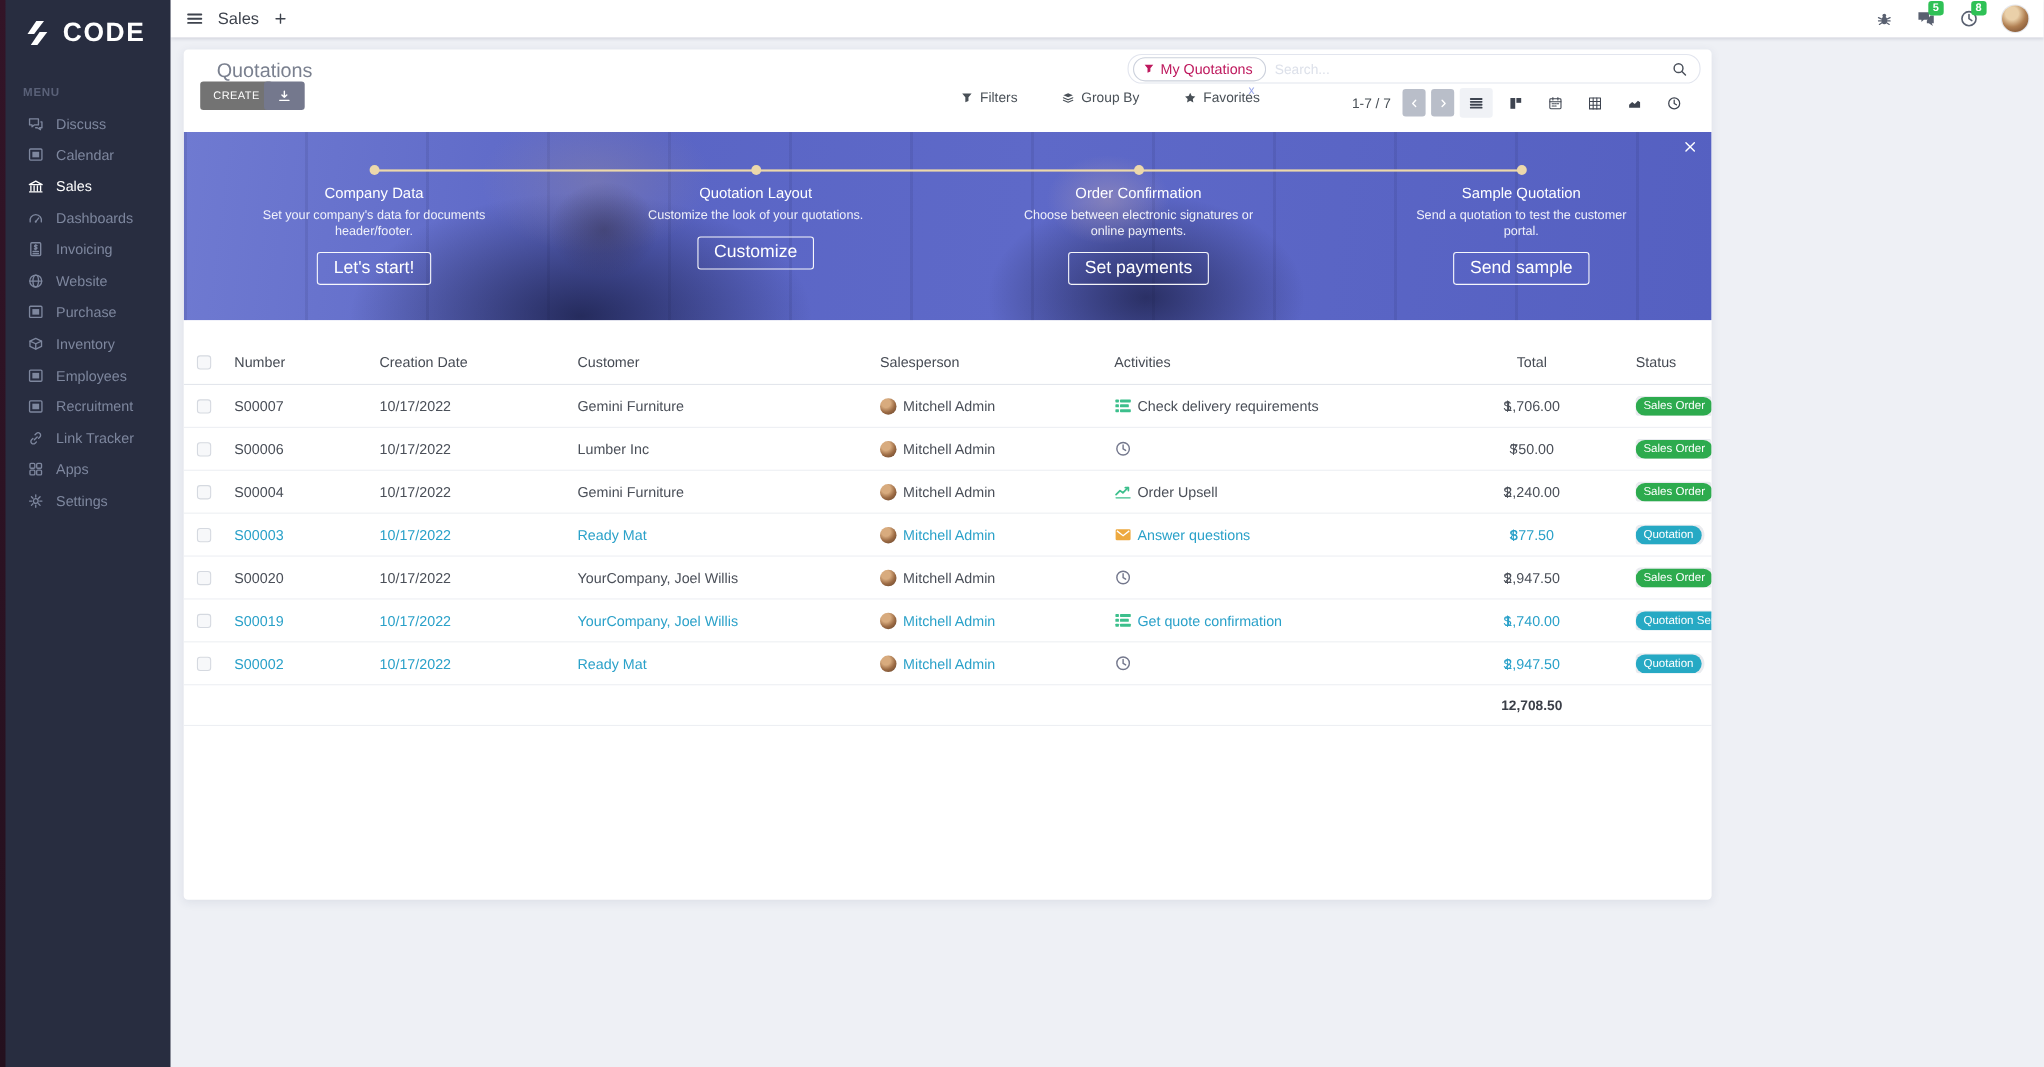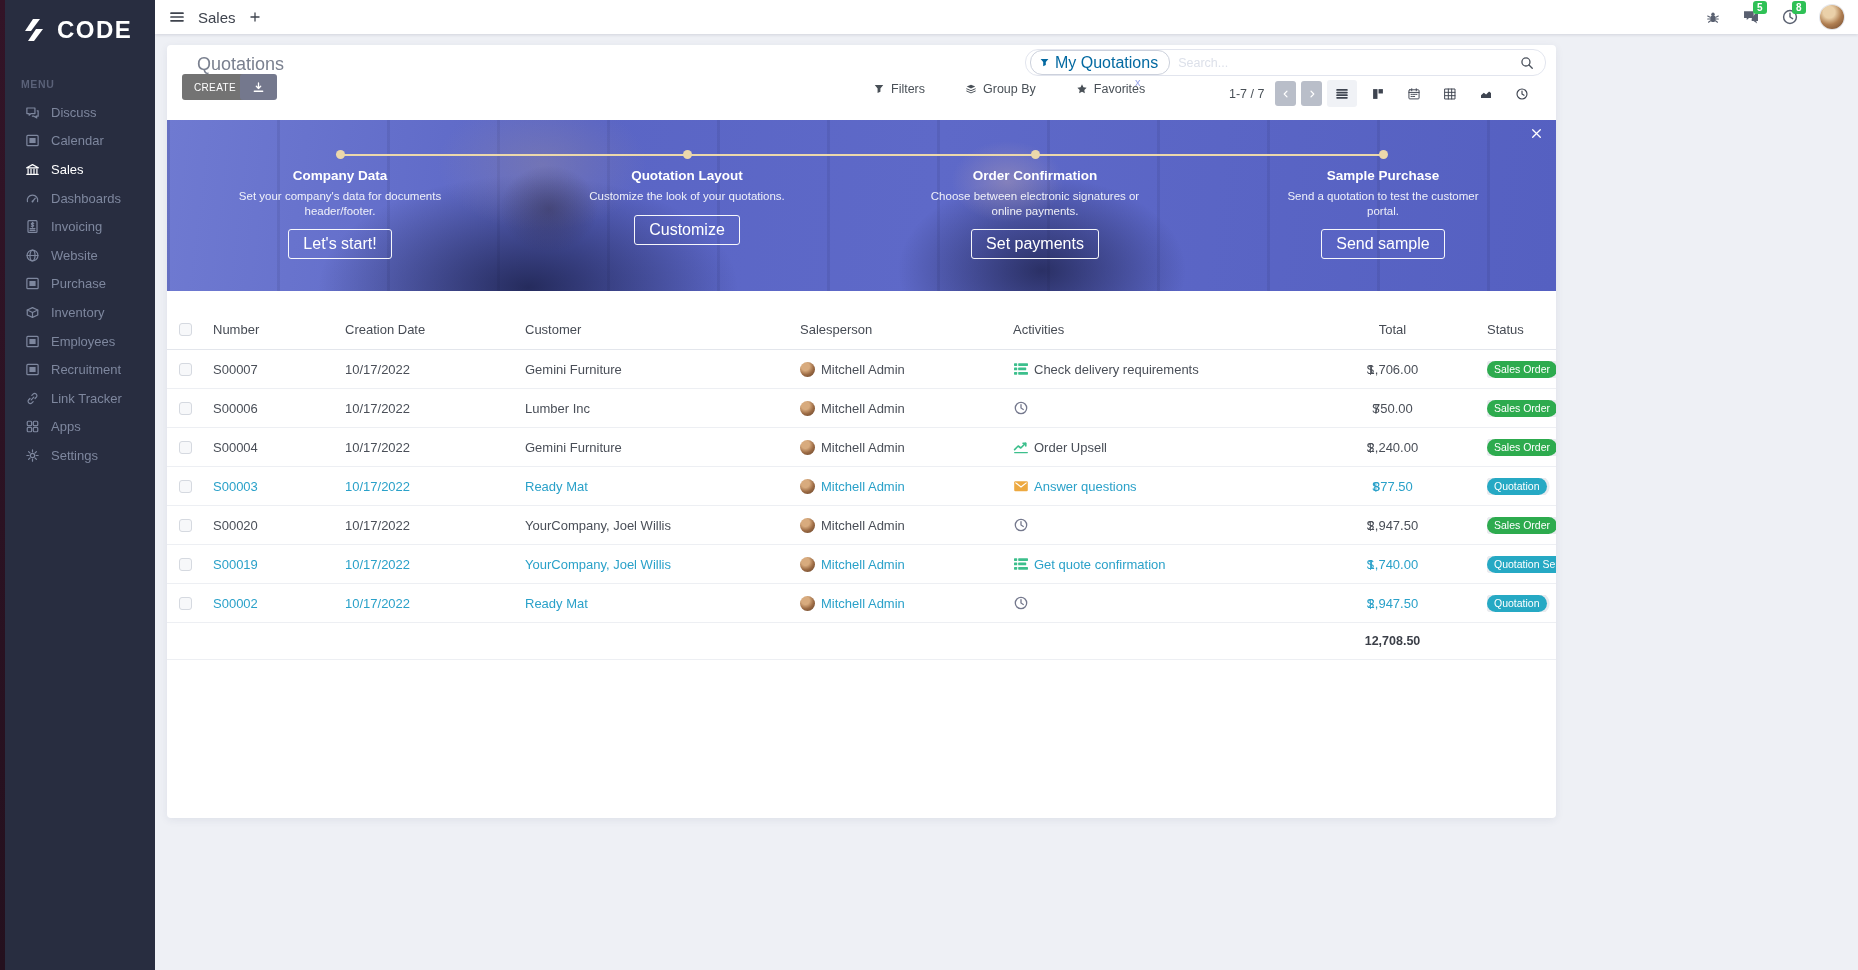--- a/index.html
+++ b/index.html
@@ -28,21 +28,21 @@
   .tb-badge-wrap{position:relative;width:18px;height:18px;cursor:pointer}
   .tb-badge{position:absolute;top:-7px;left:11px;background:#2fc156;color:#fff;font-size:10px;font-weight:bold;padding:0 4px;height:13px;line-height:13px;border-radius:3px}
   .tb-avatar{width:24px;height:24px;border-radius:50%;cursor:pointer;background:radial-gradient(circle at 38% 30%,#ead0a9 0 26%,#b07f52 55%,#6a4229 100%);box-shadow:0 0 0 1px #e3e6ec}
 
   
   .content{position:absolute;left:155px;top:34px;right:0;bottom:0;background:#eef0f5}
   .card{position:absolute;left:12px;top:11px;width:1389px;height:773px;background:#fff;border-radius:4px;box-shadow:0 2px 9px rgba(40,45,90,.08);overflow:hidden}
   .page-title{position:absolute;left:30px;top:9px;font-size:18px;color:#7a808f}
 
   .searchbar{position:absolute;left:858px;top:4px;width:521px;height:27px;border:1px solid #e2e5ee;border-radius:13px;display:flex;align-items:center;background:#fff}
-  .facet{display:flex;align-items:center;gap:5px;margin-left:4px;border:1px solid #ccd1dc;border-radius:12px;padding:2.5px 11px 2.5px 8px;font-size:16px;color:#0369a1;cursor:pointer;white-space:nowrap}
+  .facet{display:flex;align-items:center;gap:5px;margin-left:4px;border:1px solid #ccd1dc;border-radius:12px;padding:2.5px 11px 2.5px 8px;font-size:13px;color:#be185d;cursor:pointer;white-space:nowrap}
   .facet .icon{width:11px;height:11px}
   .search-input{border:0;outline:0;flex:1;font-size:12.5px;color:#495057;padding-left:8px;font-family:inherit;min-width:0}
   .search-input::placeholder{color:#dde1ea}
   .search-ico{width:14px;height:14px;color:#4a505b;margin-right:11px;cursor:pointer}
   .facet-x{position:absolute;left:968px;top:31px;color:#9aa7ea;font-size:11px;cursor:pointer}
 
   .btn-create{position:absolute;left:15px;top:29px;width:66px;height:26px;background:#737373;color:#fff;font-size:10px;border:0;border-radius:3px;display:flex;align-items:center;justify-content:center;letter-spacing:.4px;cursor:pointer;font-family:inherit}
   .btn-export{position:absolute;left:73px;top:29px;width:37px;height:26px;background:#74788d;border-radius:3px;color:#fff;display:flex;align-items:center;justify-content:center;cursor:pointer}
   .btn-export .icon{width:13px;height:13px}
 
@@ -67,21 +67,21 @@
       radial-gradient(200px 130px at 63% 88%, rgba(19,22,55,.68), transparent 72%),
       radial-gradient(70px 62px at 27.5% 52%, rgba(55,52,85,.55), transparent 70%),
       radial-gradient(150px 95px at 27% 26%, rgba(150,138,155,.38), transparent 70%),
       radial-gradient(280px 150px at 26% 98%, rgba(16,20,52,.72), transparent 75%),
       repeating-linear-gradient(90deg, rgba(25,28,70,.10) 0 3px, transparent 3px 110px),
       linear-gradient(97deg,#6f7ad1 0%,#5a65c5 30%,#5e69c8 55%,#5560c1 100%)}
   .banner-close{position:absolute;right:13px;top:7px;width:13px;height:13px;color:#fff;cursor:pointer}
   .tl-line{position:absolute;left:173px;top:34px;width:1043px;height:2px;background:#ecd8ab}
   .tl-dot{position:absolute;top:30px;width:9px;height:9px;border-radius:50%;background:#ecd8ab}
   .step{position:absolute;top:48px;width:260px;text-align:center;color:#fff}
-  .step-title{font-size:13.5px;font-weight:bold}
+  .step-title{font-size:13.5px;font-weight:normal}
   .step-desc{margin:6px auto 0;width:212px;font-size:11.5px;line-height:14.5px;color:rgba(255,255,255,.9)}
   .step-btn{margin-top:11px;display:inline-block;border:1px solid rgba(255,255,255,.95);border-radius:3px;padding:5px 14px;font-size:16px;color:#fff;cursor:pointer;background:transparent}
 
   
   .table{position:absolute;left:0;top:265px;width:1532px}
   .trow{display:flex;align-items:center;height:39px;border-bottom:1px solid #edeff3;font-size:13px;color:#4a4f58}
   .thead{height:40px;border-bottom:1px solid #e3e6ec;font-weight:500;color:#464b54}
   .c-check{width:34px;padding-left:12px;display:flex;align-items:center}
   .cbx{width:13px;height:13px;border:1px solid #d5d9e0;border-radius:3px;background:#f7f8fa;cursor:pointer;display:inline-block}
   .c-number{width:132px;padding-left:12px}
@@ -420,21 +420,21 @@
           </svg>
         </span>
       <div class="tl-line"></div>
     <div class="tl-dot" style="left: 169px;"></div>
         <div class="step" style="left: 43px;"><div class="step-title">Company Data</div><div class="step-desc">Set your company's data for documents header/footer.</div><div class="step-btn">Let's start!</div></div>
         <div class="tl-dot" style="left: 516px;"></div>
         <div class="step" style="left: 390px;"><div class="step-title">Quotation Layout</div><div class="step-desc">Customize the look of your quotations.</div><div class="step-btn">Customize</div></div>
         <div class="tl-dot" style="left: 864px;"></div>
         <div class="step" style="left: 738px;"><div class="step-title">Order Confirmation</div><div class="step-desc">Choose between electronic signatures or online payments.</div><div class="step-btn">Set payments</div></div>
         <div class="tl-dot" style="left: 1212px;"></div>
-        <div class="step" style="left: 1086px;"><div class="step-title">Sample Purchase</div><div class="step-desc">Send a quotation to test the customer portal.</div><div class="step-btn">Send sample</div></div>
+        <div class="step" style="left: 1086px;"><div class="step-title">Sample Quotation</div><div class="step-desc">Send a quotation to test the customer portal.</div><div class="step-btn">Send sample</div></div>
       </div>
 
     <div class="table">
       <div class="trow thead">
         <div class="c-check">
             <span class="cbx"></span>
           </div>
         <div class="c-number">Number</div>
         <div class="c-date">Creation Date</div>
         <div class="c-customer">Customer</div>

